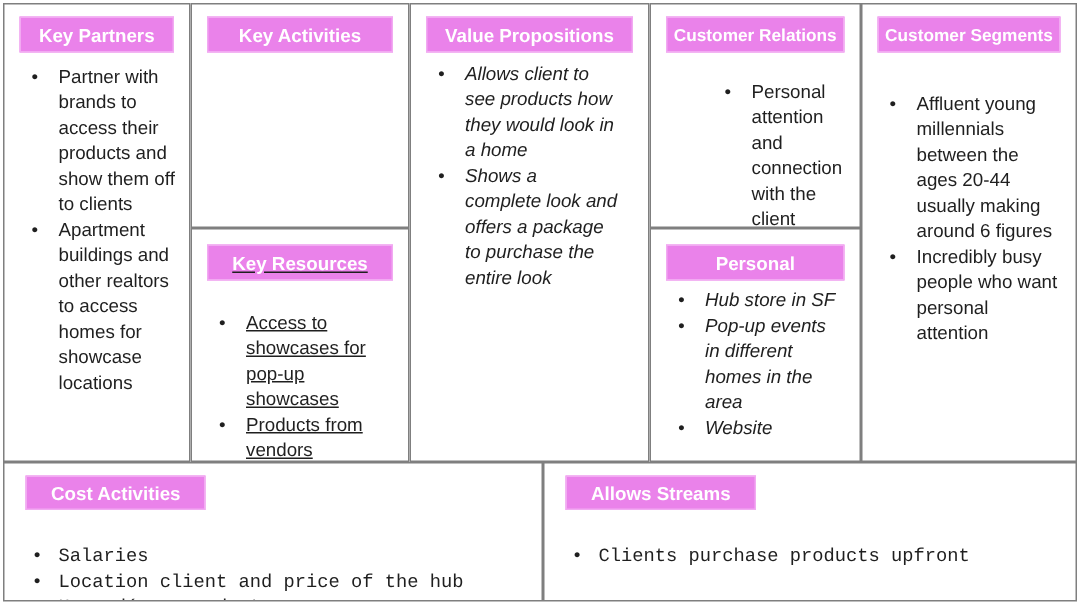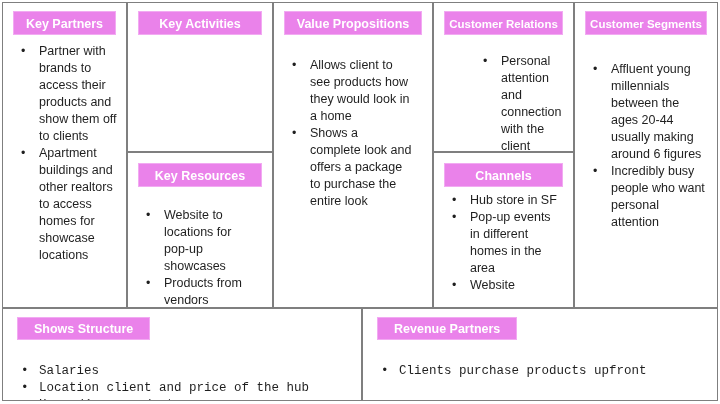--- a/index.html
+++ b/index.html
@@ -82,23 +82,23 @@
     content: "\2022";
     position: absolute;
     left: 2px;
     top: 0;
   }
 
   
   .kp  ul { margin-top: 8px; }   .kp  li { max-width: 102px; }
   .ka  ul { margin-top: 16px; }  .ka  li { max-width: 102px; }
   .kr  ul { margin-top: 20px; }  .kr  li { max-width: 112px; }
-  .vp  ul { margin-top: 22px; }  .vp  li { max-width: 122px; }
+  .vp  ul { margin-top: 6px; font-style: italic; }  .vp  li { max-width: 122px; }
   .cr  ul { margin-top: 18px; padding-left: 47px; }  .cr  li { max-width: 120px; }
-  .ch  ul { margin-top: 5px; }   .ch  li { max-width: 110px; }
+  .ch  ul { margin-top: 5px; font-style: italic; }   .ch  li { max-width: 110px; }
   .cs  ul { margin-top: 26px; }  .cs  li { max-width: 114px; }
 
   .bottom ul.content { margin-top: 23px; padding-left: 16px; font-family: Liberation Mono, monospace; }
   .bottom ul.content li { padding-left: 20px; }
 </style>
 </head>
 <body>
 
 <div class="canvas">
 
@@ -132,52 +132,52 @@
     </section>
 
     <section class="box span2 cs">
       <div class="hdr hdr-sm">Customer Segments</div>
       <ul class="content">
         <li>Affluent young millennials between the ages 20-44 usually making around 6 figures</li>
         <li>Incredibly busy people who want personal attention</li>
       </ul>
     </section>
 
-    <section class="box row2 kr" style="grid-column: 2; grid-row: 2;">
+    <section class="box row2 kr" style="grid-column: 2; grid-row: 2; text-decoration: underline;">
       <div class="hdr">Key Resources</div>
       <ul class="content">
-        <li>Website to locations for pop-up showcases</li>
+        <li>Access to showcases for pop-up showcases</li>
         <li>Products from vendors</li>
       </ul>
     </section>
 
     <section class="box row2 ch" style="grid-column: 4; grid-row: 2;">
-      <div class="hdr">Channels</div>
+      <div class="hdr">Personal</div>
       <ul class="content">
         <li>Hub store in SF</li>
         <li>Pop-up events in different homes in the area</li>
         <li>Website</li>
       </ul>
     </section>
 
   </div>
 
   <div class="bottom">
 
     <section class="box cost">
-      <div class="hdr-left">Shows Structure</div>
+      <div class="hdr-left">Cost Activities</div>
       <ul class="content">
         <li>Salaries</li>
         <li>Location client and price of the hub</li>
         <li>Home décor products</li>
       </ul>
     </section>
 
     <section class="box rev">
-      <div class="hdr-left">Revenue Partners</div>
+      <div class="hdr-left">Allows Streams</div>
       <ul class="content">
         <li>Clients purchase products upfront</li>
       </ul>
     </section>
 
   </div>
 
 </div>
 
 </body></html>

